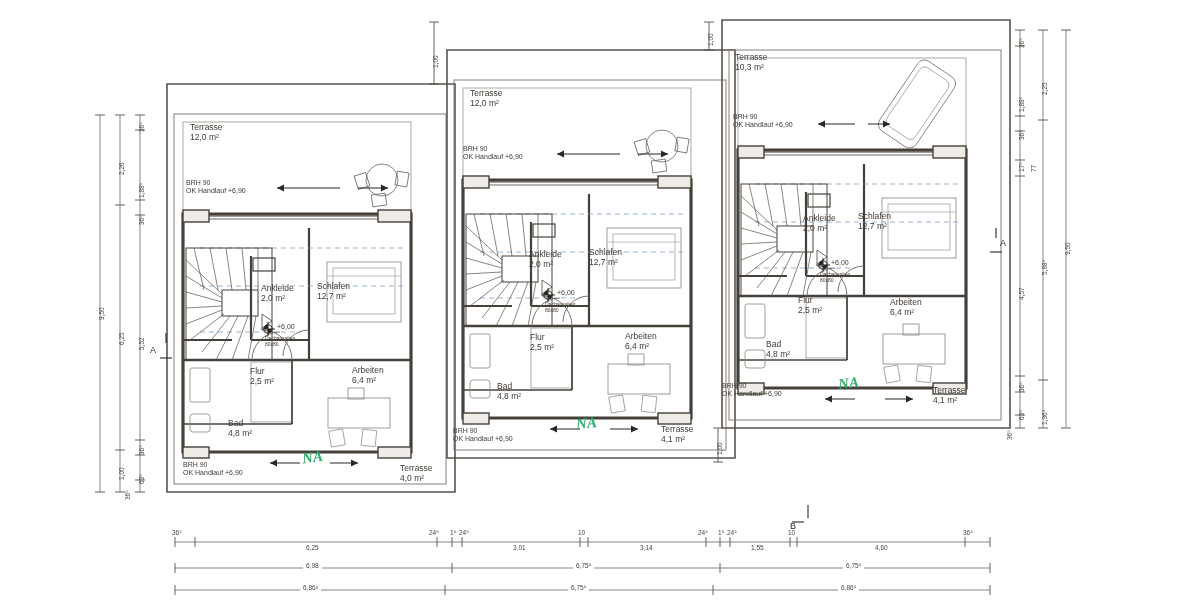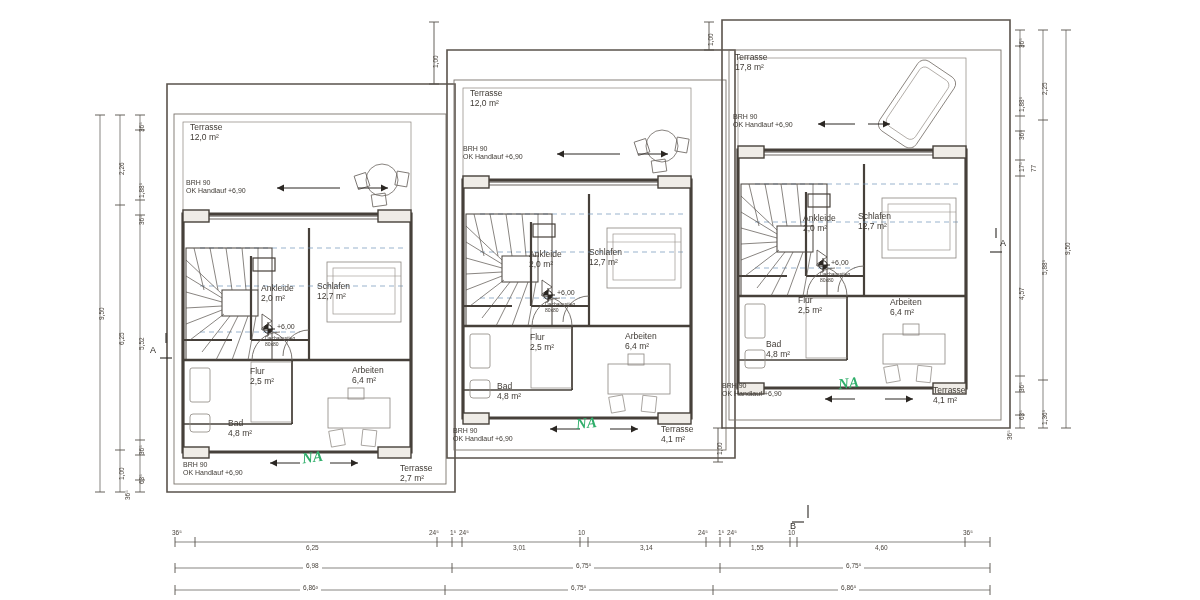--- a/index.html
+++ b/index.html
@@ -319,40 +319,40 @@
   </g>
 </svg>
 
 <div class="lbl room" style="left:190px;top:122px;"><span>Terrasse</span><br><span>12,0 m²</span></div>
 <div class="lbl note" style="left:186px;top:179px;"><span>BRH 90</span><br><span>OK Handlauf +6,90</span></div>
 <div class="lbl room" style="left:261px;top:283px;"><span>Ankleide</span><br><span>2,0 m²</span></div>
 <div class="lbl room" style="left:317px;top:281px;"><span>Schlafen</span><br><span>12,7 m²</span></div>
 <div class="lbl room" style="left:250px;top:366px;"><span>Flur</span><br><span>2,5 m²</span></div>
 <div class="lbl room" style="left:352px;top:365px;"><span>Arbeiten</span><br><span>6,4 m²</span></div>
 <div class="lbl room" style="left:228px;top:418px;"><span>Bad</span><br><span>4,8 m²</span></div>
-<div class="lbl room" style="left:400px;top:463px;"><span>Terrasse</span><br><span>2,7 m²</span></div>
+<div class="lbl room" style="left:400px;top:463px;"><span>Terrasse</span><br><span>4,0 m²</span></div>
 <div class="lbl note" style="left:183px;top:461px;"><span>BRH 90</span><br><span>OK Handlauf +6,90</span></div>
 <div class="lbl note" style="left:277px;top:323px;"><span>+6,00</span></div>
 <div class="lbl tiny" style="left:265px;top:336px;"><span>Dachausstieg</span><br><span>80x80</span></div>
 <div class="na" style="left:302px;top:449px;transform:rotate(-8deg);"><span>NA</span></div>
 
 <div class="lbl room" style="left:470px;top:88px;"><span>Terrasse</span><br><span>12,0 m²</span></div>
 <div class="lbl note" style="left:463px;top:145px;"><span>BRH 90</span><br><span>OK Handlauf +6,90</span></div>
 <div class="lbl room" style="left:529px;top:249px;"><span>Ankleide</span><br><span>2,0 m²</span></div>
 <div class="lbl room" style="left:589px;top:247px;"><span>Schlafen</span><br><span>12,7 m²</span></div>
 <div class="lbl room" style="left:530px;top:332px;"><span>Flur</span><br><span>2,5 m²</span></div>
 <div class="lbl room" style="left:625px;top:331px;"><span>Arbeiten</span><br><span>6,4 m²</span></div>
 <div class="lbl room" style="left:497px;top:381px;"><span>Bad</span><br><span>4,8 m²</span></div>
 <div class="lbl room" style="left:661px;top:424px;"><span>Terrasse</span><br><span>4,1 m²</span></div>
 <div class="lbl note" style="left:453px;top:427px;"><span>BRH 90</span><br><span>OK Handlauf +6,90</span></div>
 <div class="lbl note" style="left:557px;top:289px;"><span>+6,00</span></div>
 <div class="lbl tiny" style="left:545px;top:302px;"><span>Dachausstieg</span><br><span>80x80</span></div>
 <div class="na" style="left:576px;top:415px;transform:rotate(-6deg);"><span>NA</span></div>
 
-<div class="lbl room" style="left:735px;top:52px;"><span>Terrasse</span><br><span>17,8 m²</span></div>
+<div class="lbl room" style="left:735px;top:52px;"><span>Terrasse</span><br><span>10,3 m²</span></div>
 <div class="lbl note" style="left:733px;top:113px;"><span>BRH 90</span><br><span>OK Handlauf +6,90</span></div>
 <div class="lbl room" style="left:803px;top:213px;"><span>Ankleide</span><br><span>2,0 m²</span></div>
 <div class="lbl room" style="left:858px;top:211px;"><span>Schlafen</span><br><span>12,7 m²</span></div>
 <div class="lbl room" style="left:798px;top:295px;"><span>Flur</span><br><span>2,5 m²</span></div>
 <div class="lbl room" style="left:890px;top:297px;"><span>Arbeiten</span><br><span>6,4 m²</span></div>
 <div class="lbl room" style="left:766px;top:339px;"><span>Bad</span><br><span>4,8 m²</span></div>
 <div class="lbl room" style="left:933px;top:385px;"><span>Terrasse</span><br><span>4,1 m²</span></div>
 <div class="lbl note" style="left:722px;top:382px;"><span>BRH 90</span><br><span>OK Handlauf +6,90</span></div>
 <div class="lbl note" style="left:831px;top:259px;"><span>+6,00</span></div>
 <div class="lbl tiny" style="left:820px;top:272px;"><span>Dachausstieg</span><br><span>80x80</span></div>

